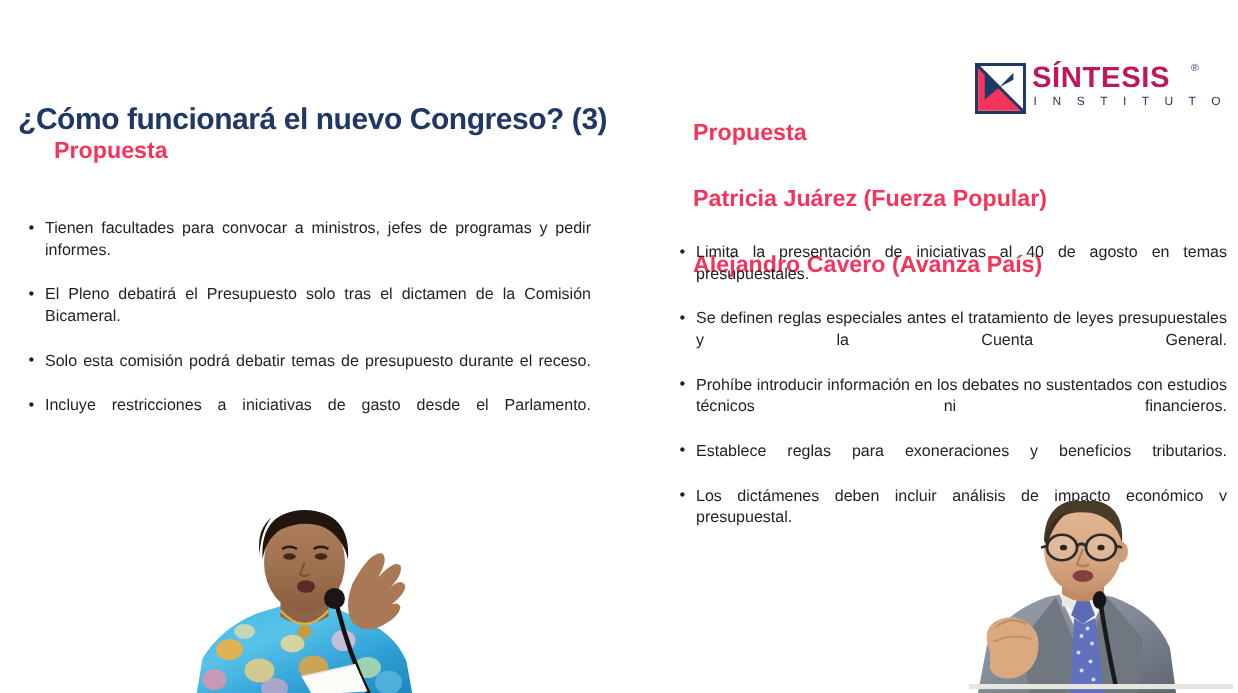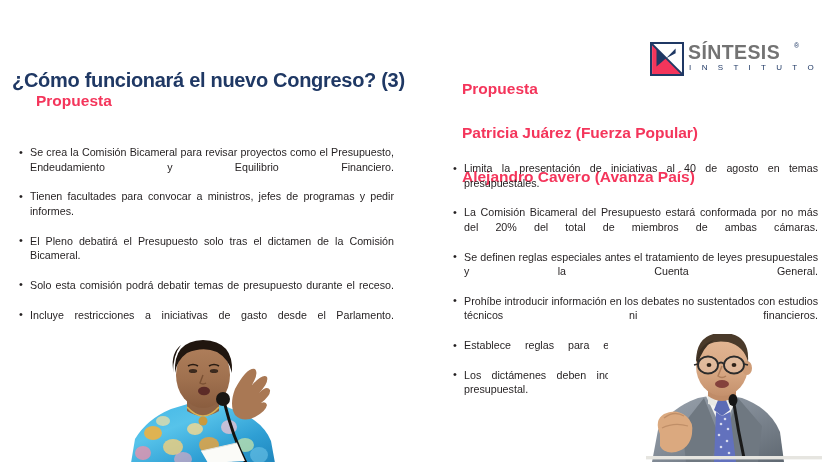--- a/index.html
+++ b/index.html
@@ -66,21 +66,21 @@
     top: 0px;
     width: 124px;
     height: 36px;
   }
   #logo-word {
     position: absolute;
     left: 0;
     top: 1px;
     font-size: 19.5px;
     font-weight: bold;
-    color: #737373;
+    color: #be185d;
     letter-spacing: 0.4px;
     line-height: 20px;
     white-space: nowrap;
   }
   #logo-reg {
     position: absolute;
     left: 106px;
     top: 1px;
     font-size: 7px;
     color: #1F3864;
@@ -209,38 +209,36 @@
       </div>
     </div>
   </div>
 
   <div id="col-left" class="column">
     <div id="left-heading-block">
       <div class="col-heading heading-line" style="top:0px;">Propuesta</div>
     </div>
 
     <ul id="left-bullets" class="bullet-list">
-      <li class="bullet-item">Se crea la Comisión Bicameral para revisar proyectos como el Presupuesto, Endeudamiento y Equilibrio Financiero.</li>
       <li class="bullet-item">Tienen facultades para convocar a ministros, jefes de programas y pedir informes.</li>
       <li class="bullet-item">El Pleno debatirá el Presupuesto solo tras el dictamen de la Comisión Bicameral.</li>
       <li class="bullet-item">Solo esta comisión podrá debatir temas de presupuesto durante el receso.</li>
       <li class="bullet-item">Incluye restricciones a iniciativas de gasto desde el Parlamento.</li>
     </ul>
   </div>
 
   <div id="col-right" class="column">
     <div id="right-heading-block">
       <div class="col-heading heading-line" style="top:0px;">Propuesta</div>
       <div class="col-heading heading-line" style="top:22px;">Patricia Juárez (Fuerza Popular)</div>
       <div class="col-heading heading-line" style="top:44px;">Alejandro Cavero (Avanza País)</div>
     </div>
 
     <ul id="right-bullets" class="bullet-list">
       <li class="bullet-item">Limita la presentación de iniciativas al 40 de agosto en temas presupuestales.</li>
-      <li class="bullet-item">La Comisión Bicameral del Presupuesto estará conformada por no más del 20% del total de miembros de ambas cámaras.</li>
       <li class="bullet-item">Se definen reglas especiales antes el tratamiento de leyes presupuestales y la Cuenta General.</li>
       <li class="bullet-item">Prohíbe introducir información en los debates no sustentados con estudios técnicos ni financieros.</li>
       <li class="bullet-item">Establece reglas para exoneraciones y beneficios tributarios.</li>
       <li class="bullet-item">Los dictámenes deben incluir análisis de impacto económico y presupuestal.</li>
     </ul>
   </div>
 
   <div id="photo-moyano">
     <svg class="photo-canvas" width="178" height="130" viewBox="0 0 178 130" aria-hidden="true">
       <defs>

